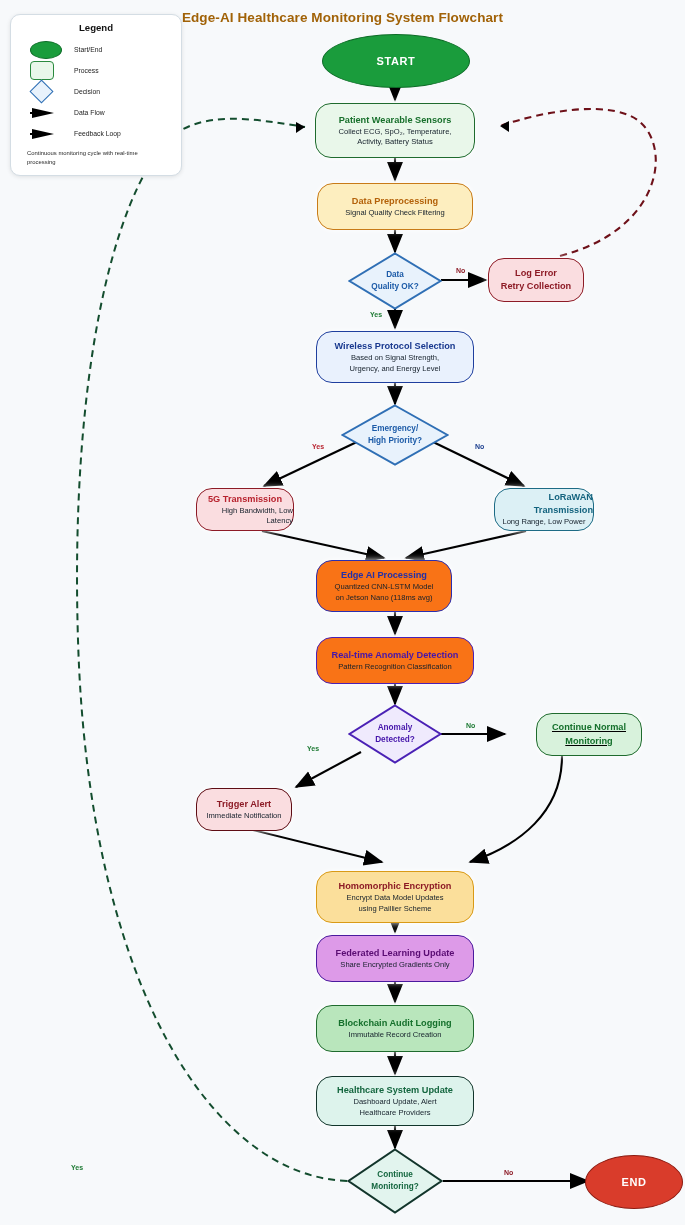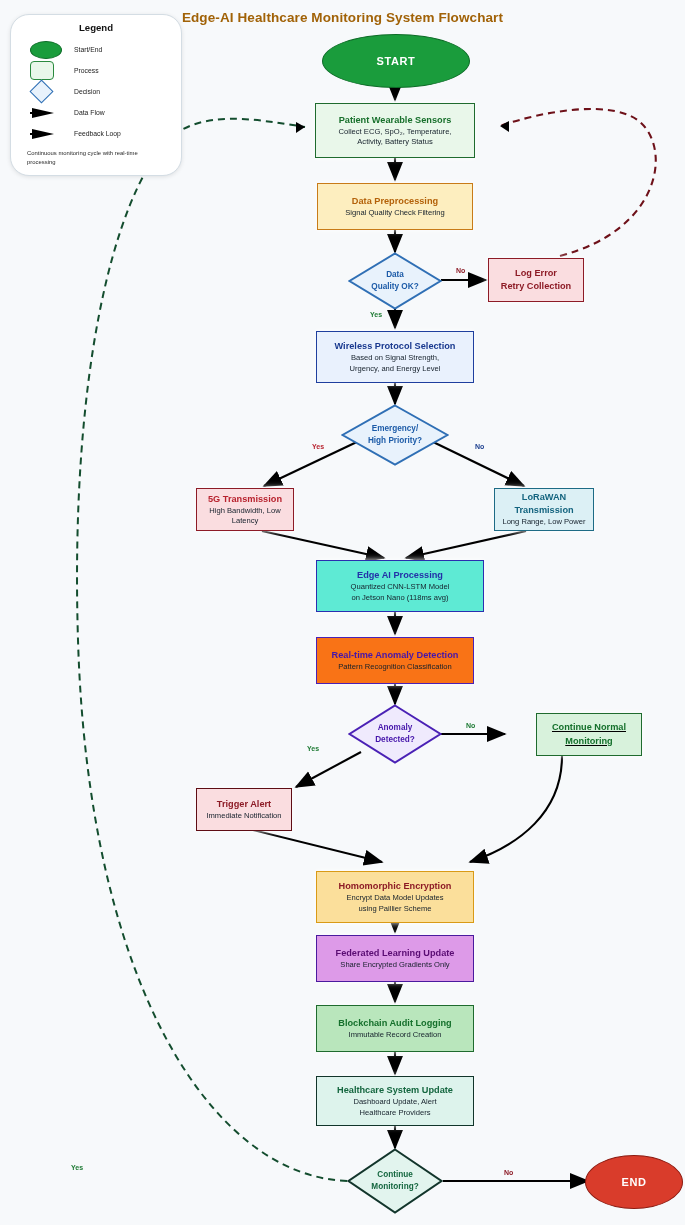--- a/index.html
+++ b/index.html
@@ -14,23 +14,23 @@
   svg#canvas{position:absolute;left:0;top:0;width:685px;height:1225px;}
 
   .title{
     position:absolute;left:0;top:10px;width:685px;text-align:center;
     font-size:13.5px;font-weight:bold;color:#a16207;letter-spacing:.1px;
   }
 
   
   .node{
     position:absolute;box-sizing:border-box;
-    border-radius:0;border-width:1.6px;border-style:solid;
+    border-radius:16px;border-width:1.6px;border-style:solid;
     display:flex;flex-direction:column;align-items:center;justify-content:center;
-    text-align:center;line-height:1.35;
+    text-align:right;line-height:1.35;
     box-shadow:0 0 6px rgba(255,255,255,.95);
   }
   .node .t{font-size:9.2px;font-weight:bold;margin-bottom:1px;}
   .node .s{font-size:7.6px;color:#15202b;}
 
   
   .term{
     position:absolute;border-radius:50%;
     display:flex;align-items:center;justify-content:center;
     color:#fff;font-weight:bold;font-size:11px;letter-spacing:.6px;
@@ -45,21 +45,21 @@
     text-align:center;font-size:8.2px;font-weight:bold;line-height:1.45;
     pointer-events:none;
   }
 
   
   .elabel{position:absolute;font-size:7px;font-weight:bold;white-space:nowrap;}
 
   
   #legend{
     position:absolute;left:10px;top:14px;width:172px;height:162px;
-    background:#ffffff;border:1px solid #d4dde4;border-radius:19px;
+    background:#ffffff;border:1px solid #d4dde4;border-radius:10px;
     box-shadow:0 1px 4px rgba(0,0,0,.10);
     box-sizing:border-box;padding:7px 15px;
   }
   #legend .lg-title{
     text-align:center;font-size:9.6px;font-weight:bold;color:#111;margin-bottom:6px;
   }
   .lg-row{display:flex;align-items:center;height:21px;}
   .lg-ico{width:40px;display:flex;align-items:center;justify-content:flex-start;padding-left:4px;}
   .lg-txt{font-size:6.8px;color:#1b1b1b;padding-left:4px;}
   .lg-note{font-size:5.9px;color:#2a2a2a;line-height:1.5;margin-top:5px;padding-left:1px;}
@@ -216,21 +216,21 @@
   <div class="node" style="left:196px;top:488px;width:98px;height:43px;background:#fadde0;border-color:#8d1b26;">
     <div class="t" style="color:#b8232f">5G Transmission</div>
     <div class="s">High Bandwidth, Low Latency</div>
   </div>
 
   <div class="node" style="left:494px;top:488px;width:100px;height:43px;background:#dcf0f5;border-color:#1d6b85;">
     <div class="t" style="color:#14647f">LoRaWAN Transmission</div>
     <div class="s">Long Range, Low Power</div>
   </div>
 
-  <div class="node" style="left:316px;top:560px;width:168px;height:52px;background:#5eead4;border-color:#2b2fb0;">
+  <div class="node" style="left:316px;top:560px;width:136px;height:52px;background:#f97316;border-color:#2b2fb0;">
     <div class="t" style="color:#2330a8">Edge AI Processing</div>
     <div class="s">Quantized CNN-LSTM Model</div>
     <div class="s">on Jetson Nano (118ms avg)</div>
   </div>
 
   <div class="node" style="left:316px;top:637px;width:158px;height:47px;background:#f97316;border-color:#4a21b5;">
     <div class="t" style="color:#4616ab">Real-time Anomaly Detection</div>
     <div class="s">Pattern Recognition Classification</div>
   </div>
 

